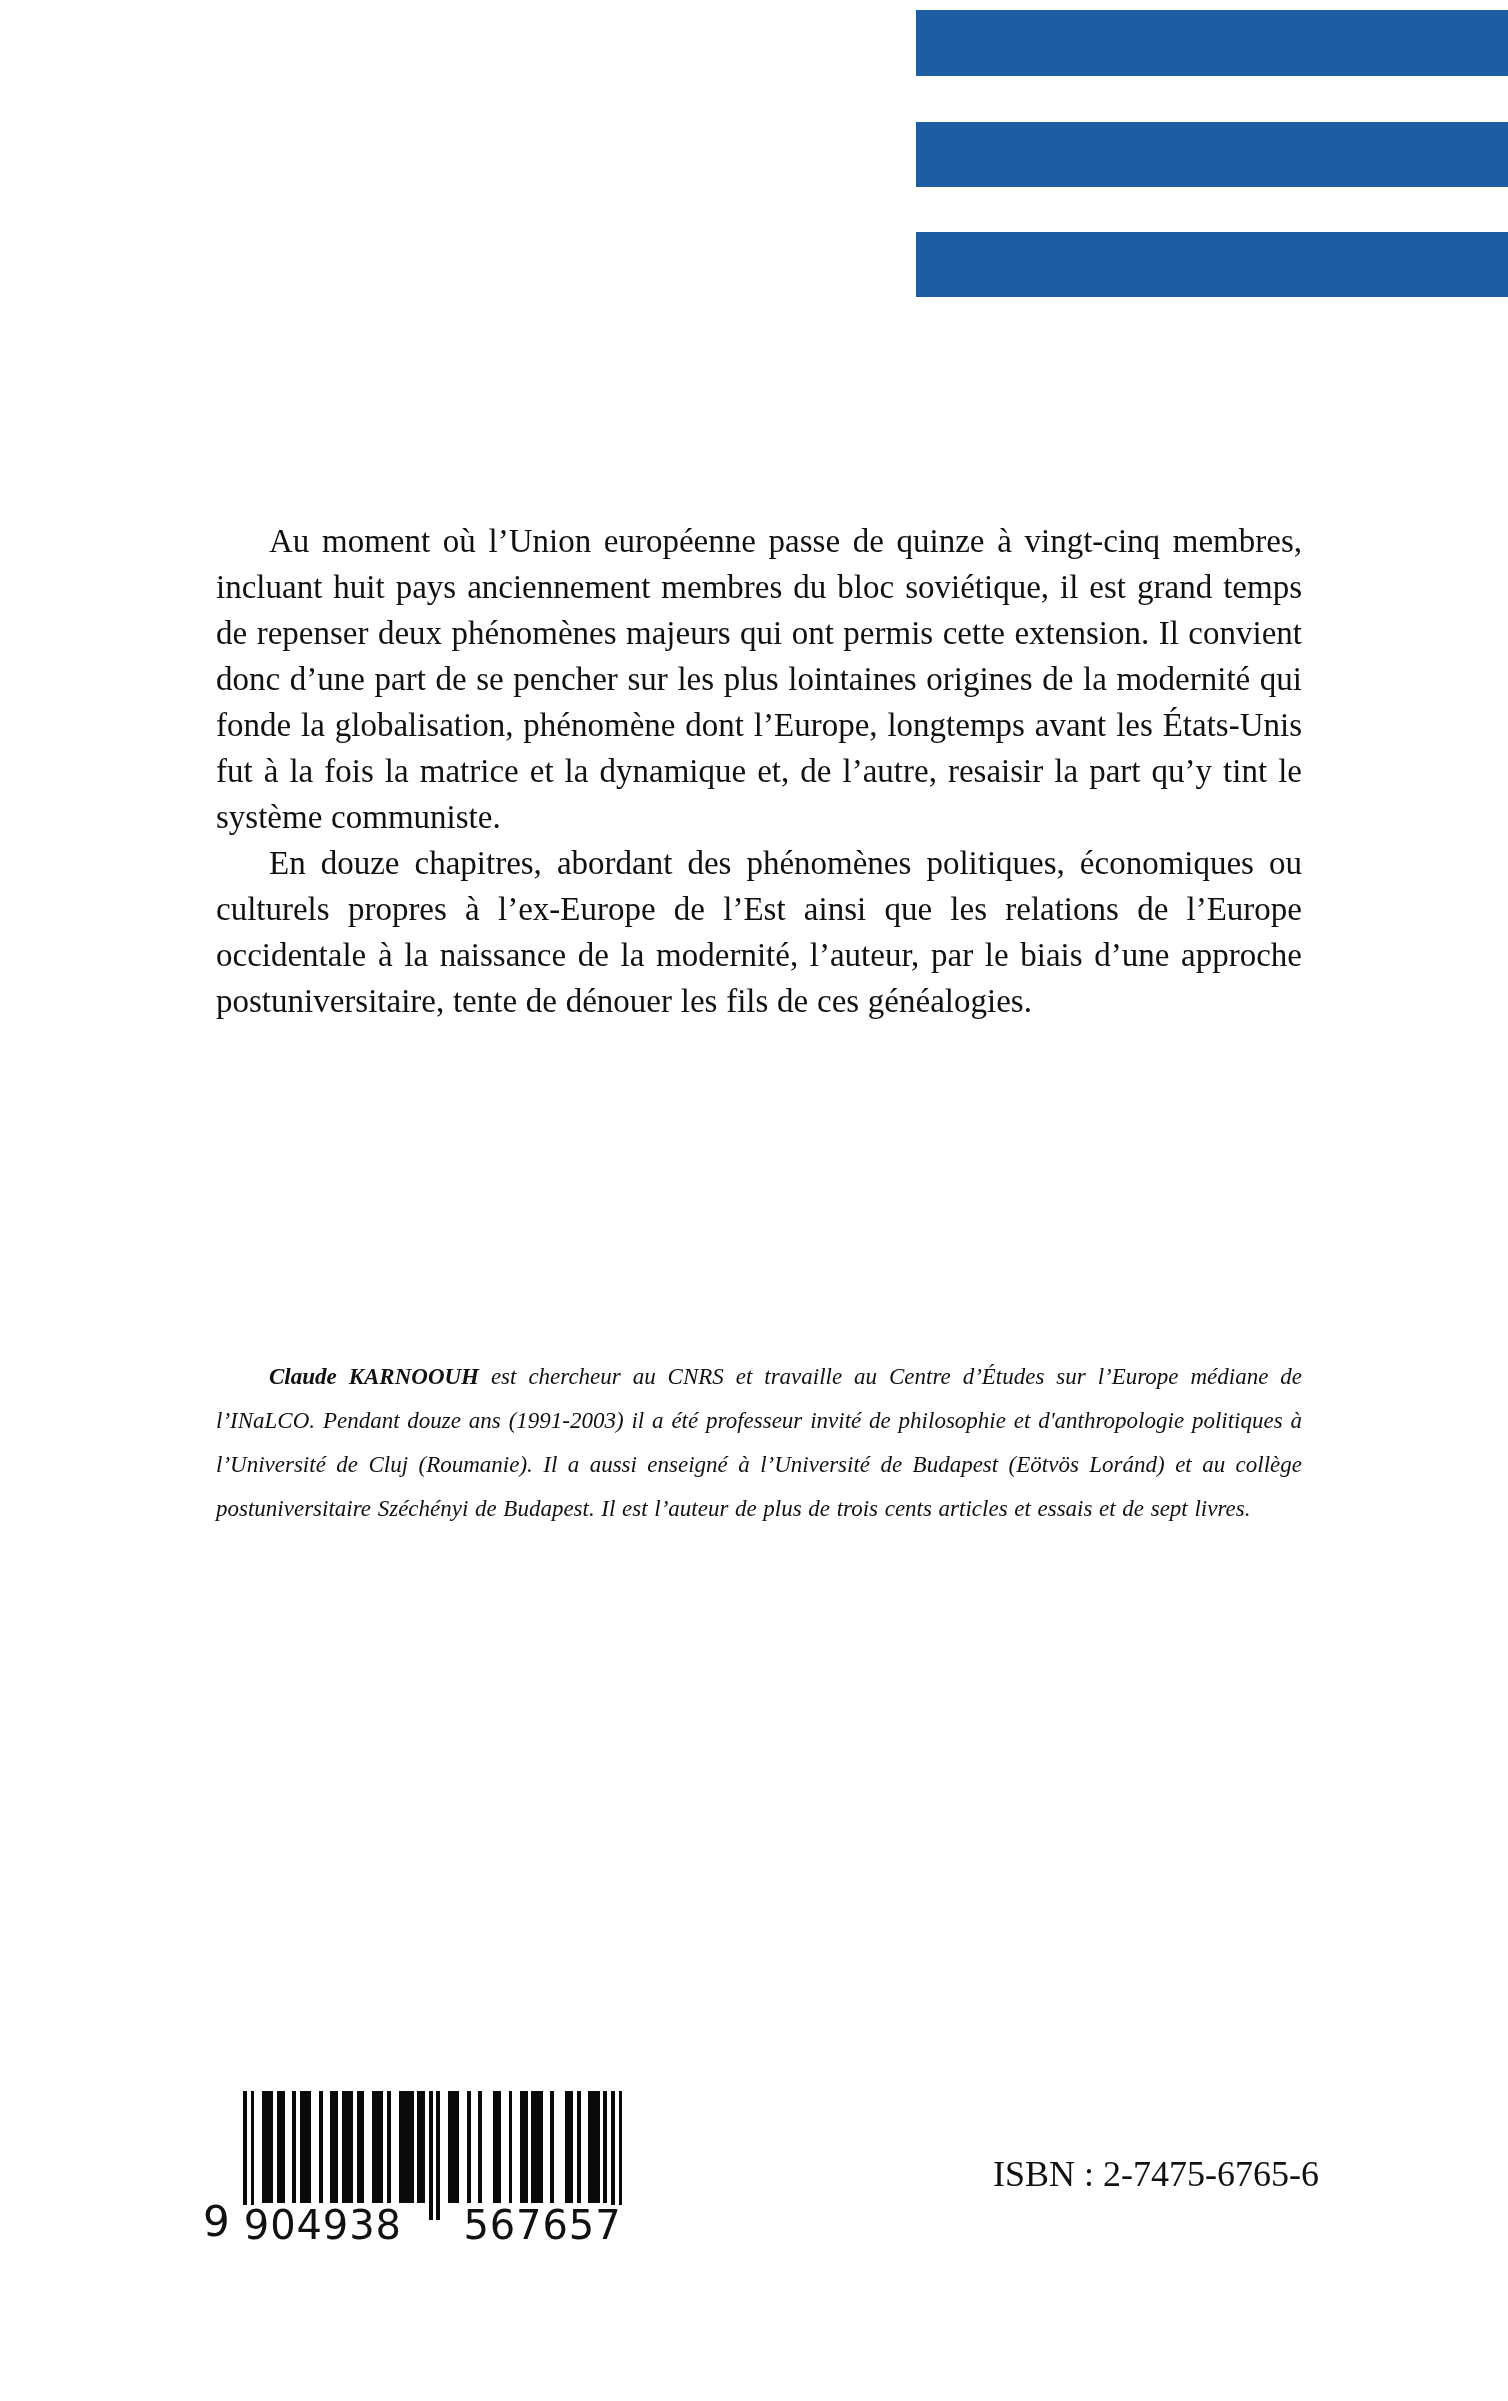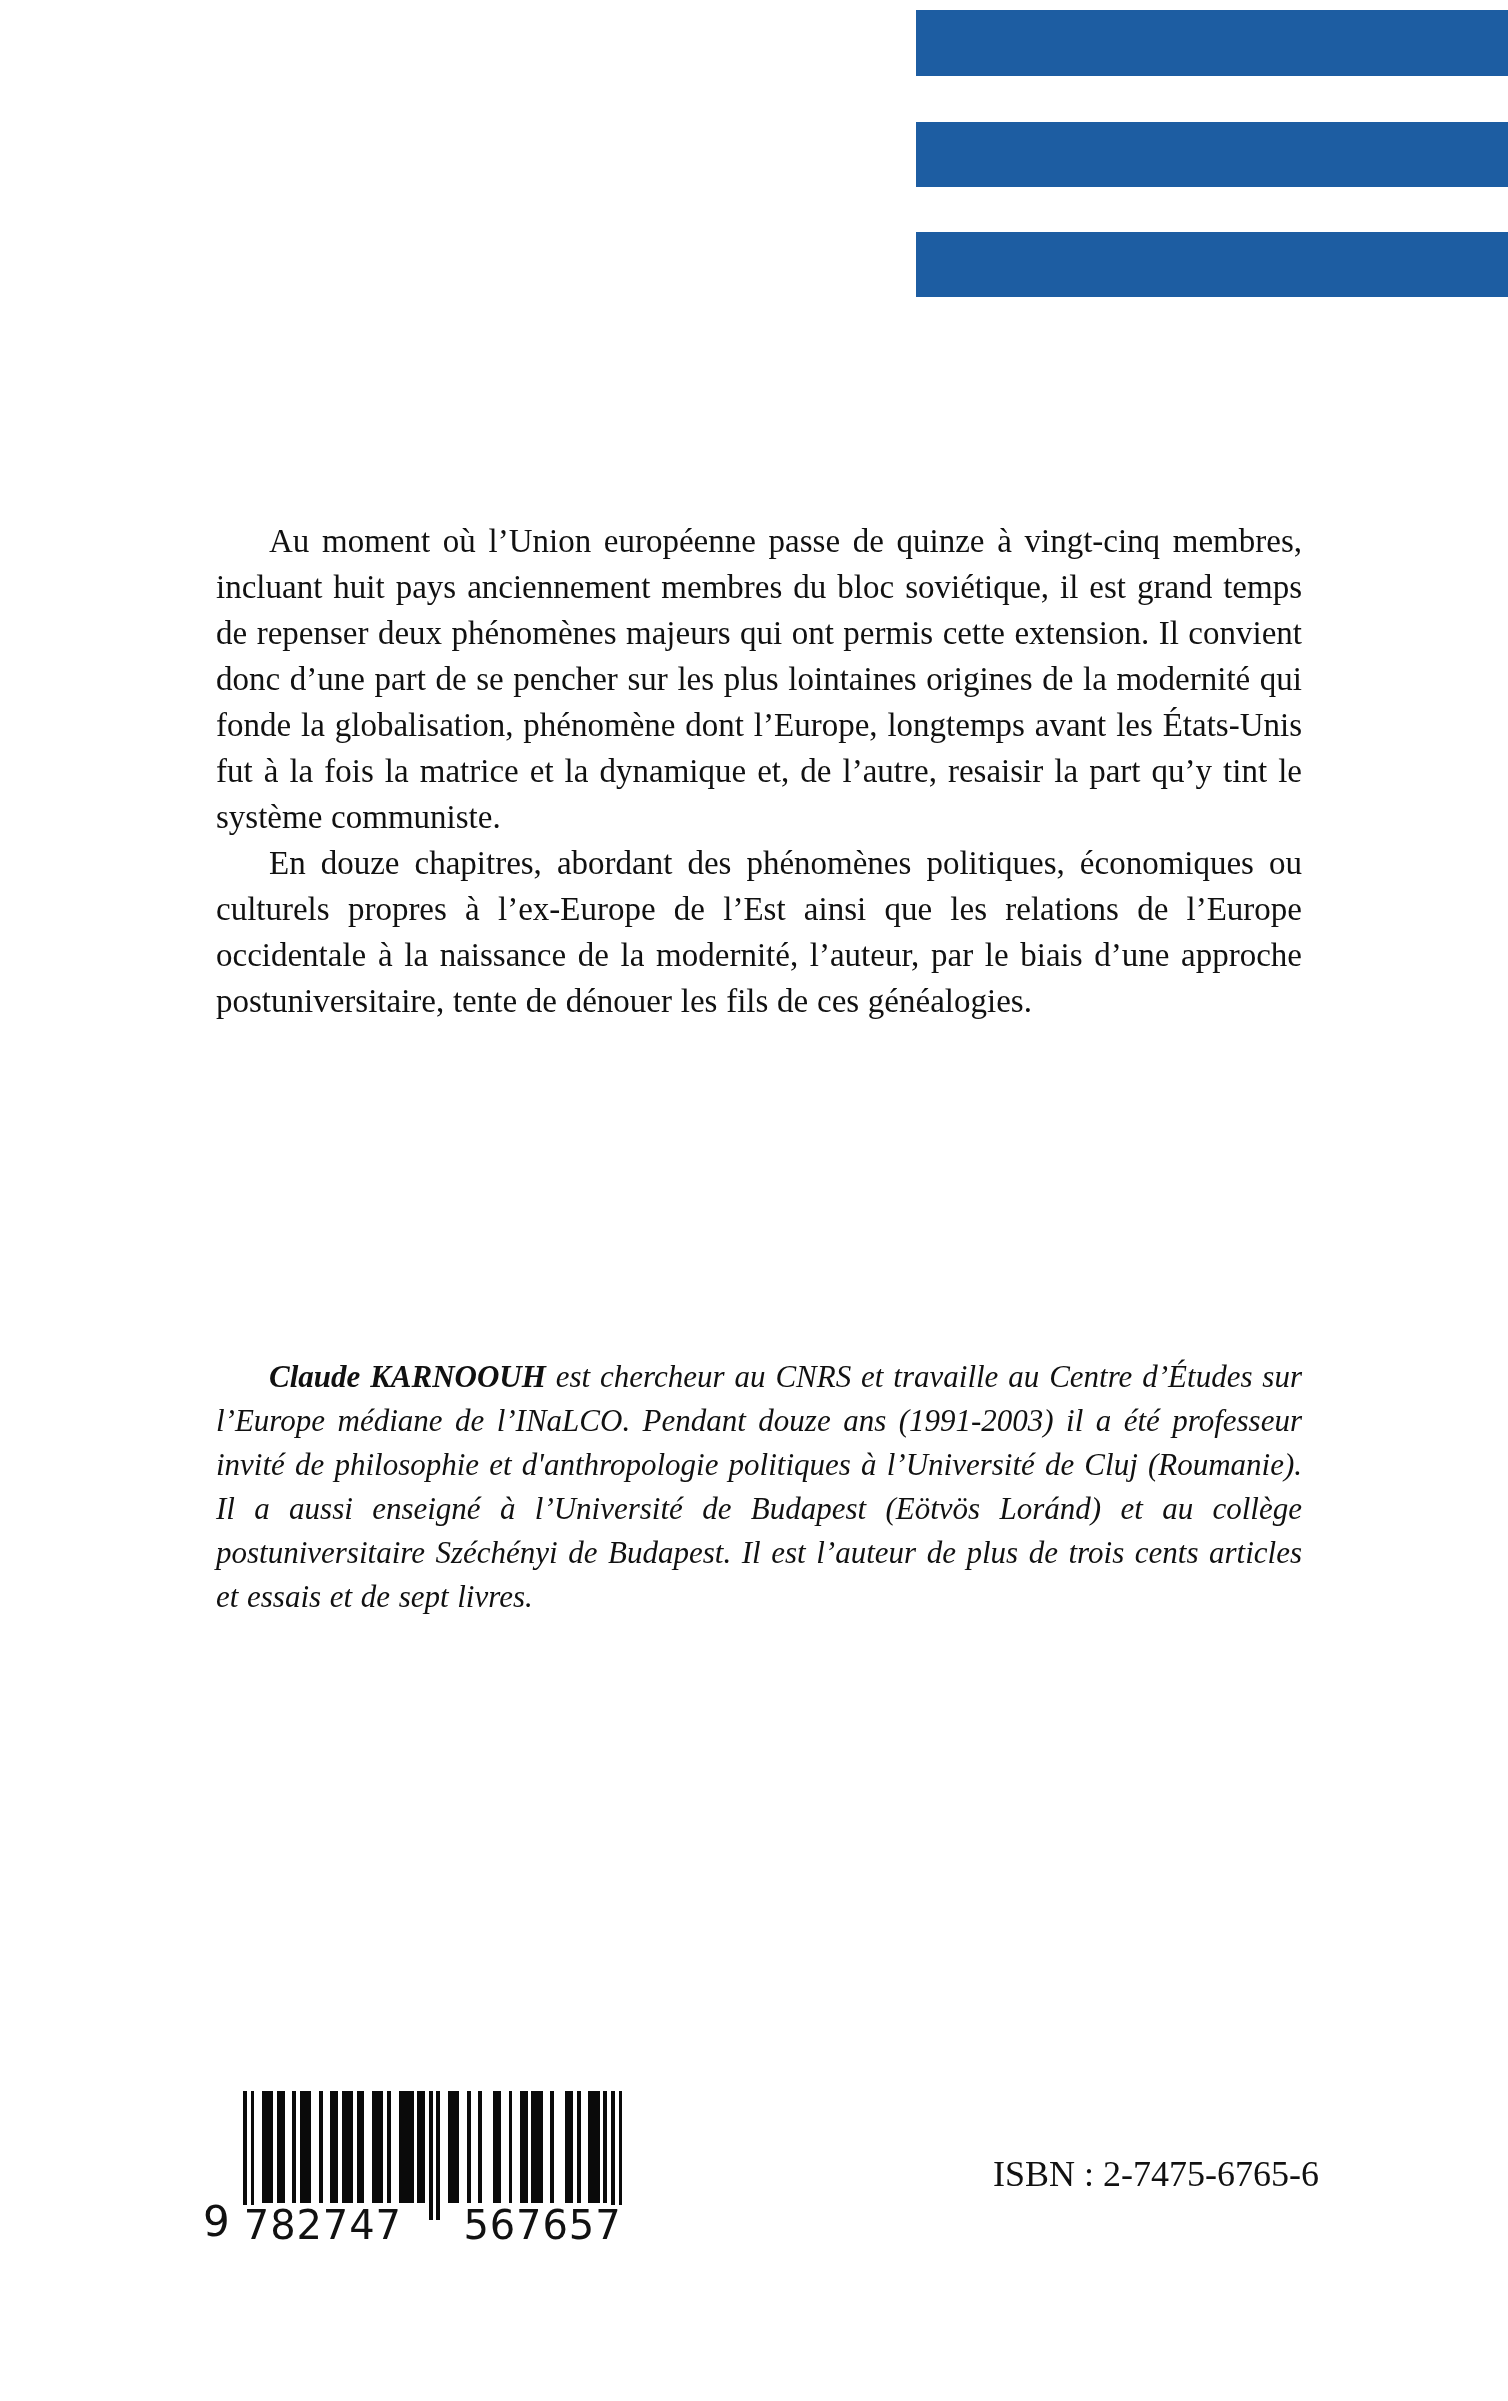--- a/index.html
+++ b/index.html
@@ -72,21 +72,21 @@
 
   
   .bio {
     position: absolute;
     left: 216px;
     top: 1355px;
     width: 1086px;
   }
   .bio p {
     margin: 0;
-    font-size: 31px;
+    font-size: 23px;
     line-height: 44px;
     font-style: italic;
     text-align: justify;
     text-indent: 53px;
     word-spacing: 0.9px;
   }
   .bio .author-name {
     font-weight: bold;
     font-style: italic;
   }
@@ -220,21 +220,21 @@
         <i class="sp" style="width:7.6px"></i>
           <i class="reg" style="width:11.4px"></i>
           <i class="sp" style="width:3.8px"></i>
           <i class="reg" style="width:3.8px"></i>
         <i class="sp" style="width:3.8px"></i>
           <i class="guard" style="width:3.8px"></i>
           <i class="sp" style="width:3.8px"></i>
           <i class="guard" style="width:3.8px"></i>
       </div>
       <div class="barcode-digits">
-        <span>782747</span>
+        <span>904938</span>
         <span>567657</span>
       </div>
     </div>
   </div>
 </div>
 
 <div class="isbn-block">
   <p class="isbn-line">ISBN : 2-7475-6765-6</p>
 </div>
 

